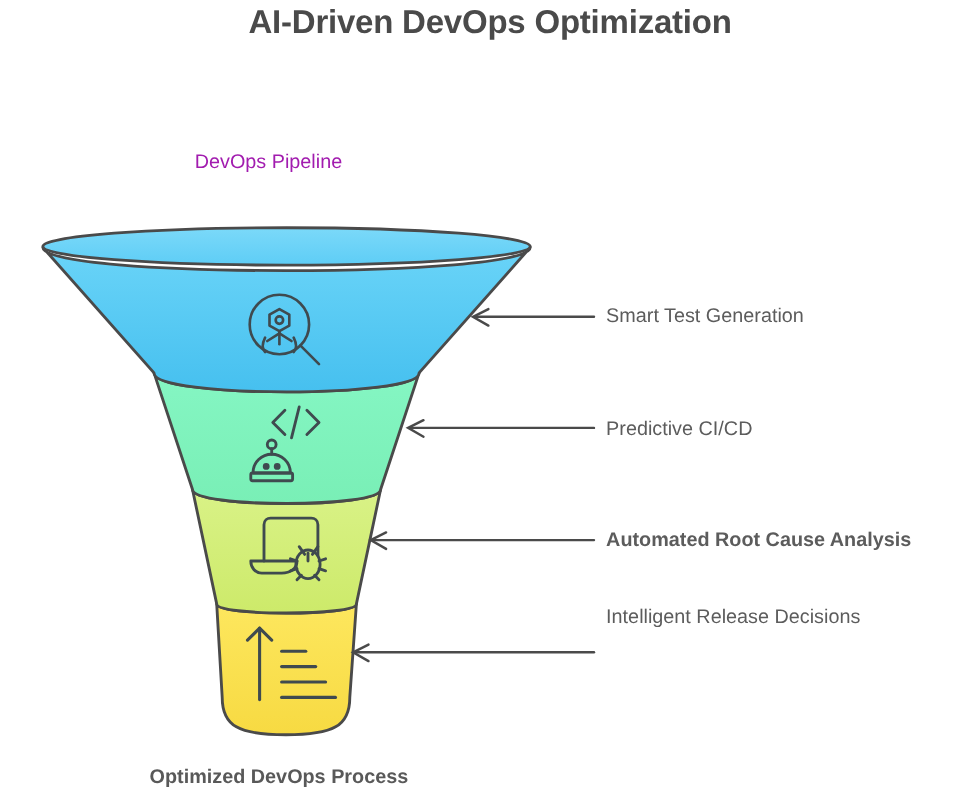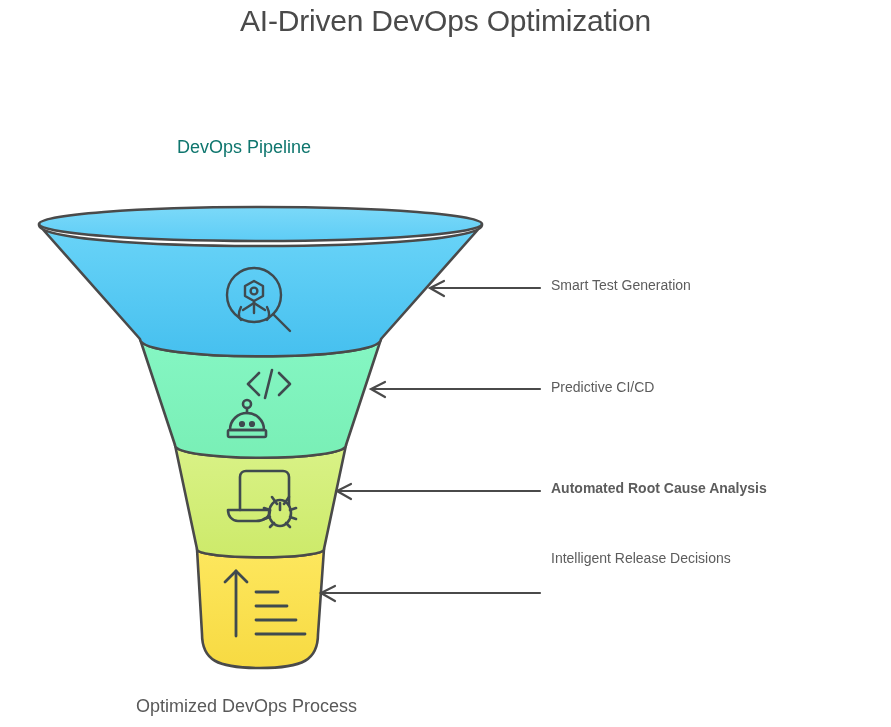--- a/index.html
+++ b/index.html
@@ -20,48 +20,49 @@
     width: 891px;
     height: 727px;
   }
   .chart-title {
     position: absolute;
     top: 4px;
     left: 0;
     width: 891px;
     text-align: center;
     font-size: 30px;
-    font-weight: normal;
+    font-weight: bold;
     color: #4a4a4a;
     letter-spacing: -0.2px;
   }
   .top-caption {
     position: absolute;
     top: 137px;
     left: 177px;
     font-size: 18px;
-    color: #0f766e;
+    color: #a21caf;
     white-space: nowrap;
   }
   .bottom-caption {
     position: absolute;
     top: 696px;
     left: 136px;
     font-size: 18px;
     color: #595959;
     white-space: nowrap;
+    font-weight: bold;
   }
   .funnel-svg {
     position: absolute;
     top: 0;
     left: 0;
   }
   .stage-label {
     position: absolute;
-    font-size: 14px;
+    font-size: 18px;
     color: #5c5c5c;
     white-space: nowrap;
   }
   .lbl-0 { top: 277px; left: 551px; }
   .lbl-1 { top: 379px; left: 551px; }
   .lbl-2 { top: 480px; left: 551px; font-weight: bold; }
   .lbl-3 { top: 550px; left: 551px; }
 </style>
 </head>
 <body>

